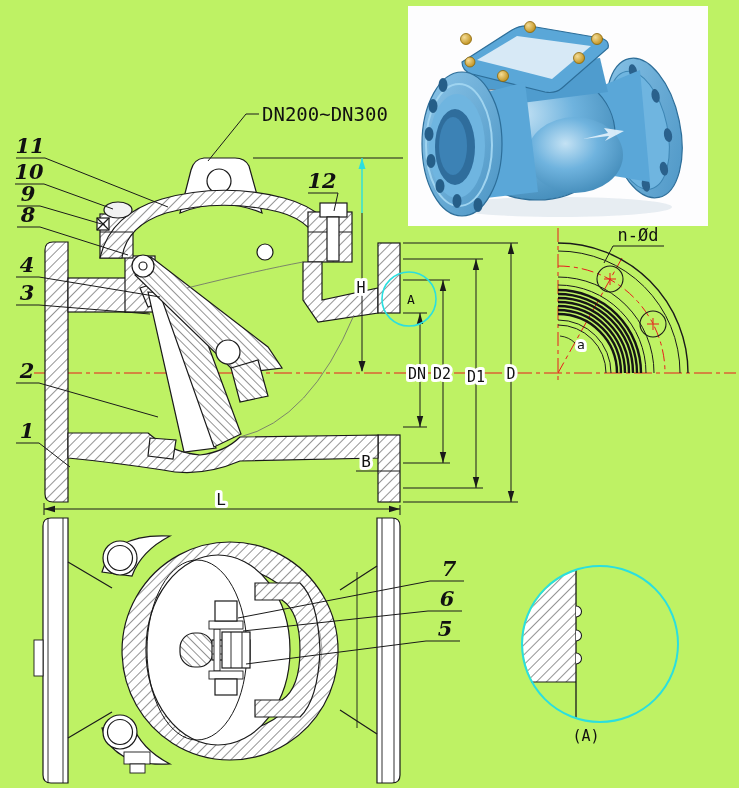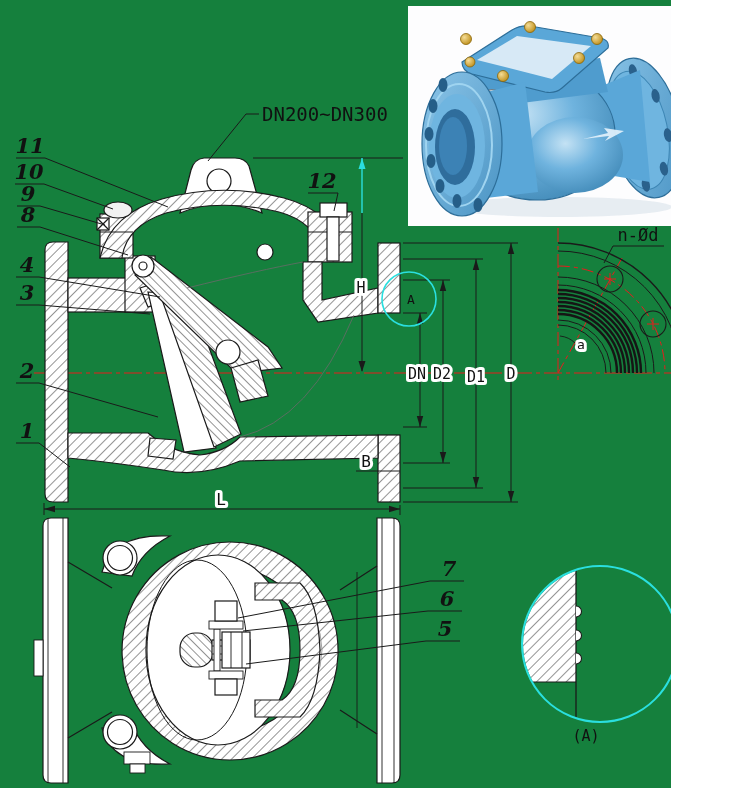--- a/index.html
+++ b/index.html
@@ -1,16 +1,16 @@
 <!DOCTYPE html>
 <html><head>
 <meta charset="utf-8">
 <style>
   html,body{margin:0;padding:0;background:#ffffff;}
-  .page{position:relative;width:671px;height:788px;background:#15803d;overflow:hidden;
+  .page{position:relative;width:739px;height:788px;background:#bef264;overflow:hidden;
         font-family:"DejaVu Sans Mono",monospace;text-decoration:underline;}
   svg{display:block}
   text{user-select:none}
   .cad{font-family:"DejaVu Sans Mono",monospace;fill:#111;}
   .halo{paint-order:stroke;stroke:#fff;stroke-width:6px;stroke-linejoin:round;}
   .callout{font-family:"DejaVu Serif",serif;font-style:italic;font-weight:bold;fill:#111;}
 </style>
 </head>
 <body>
 

